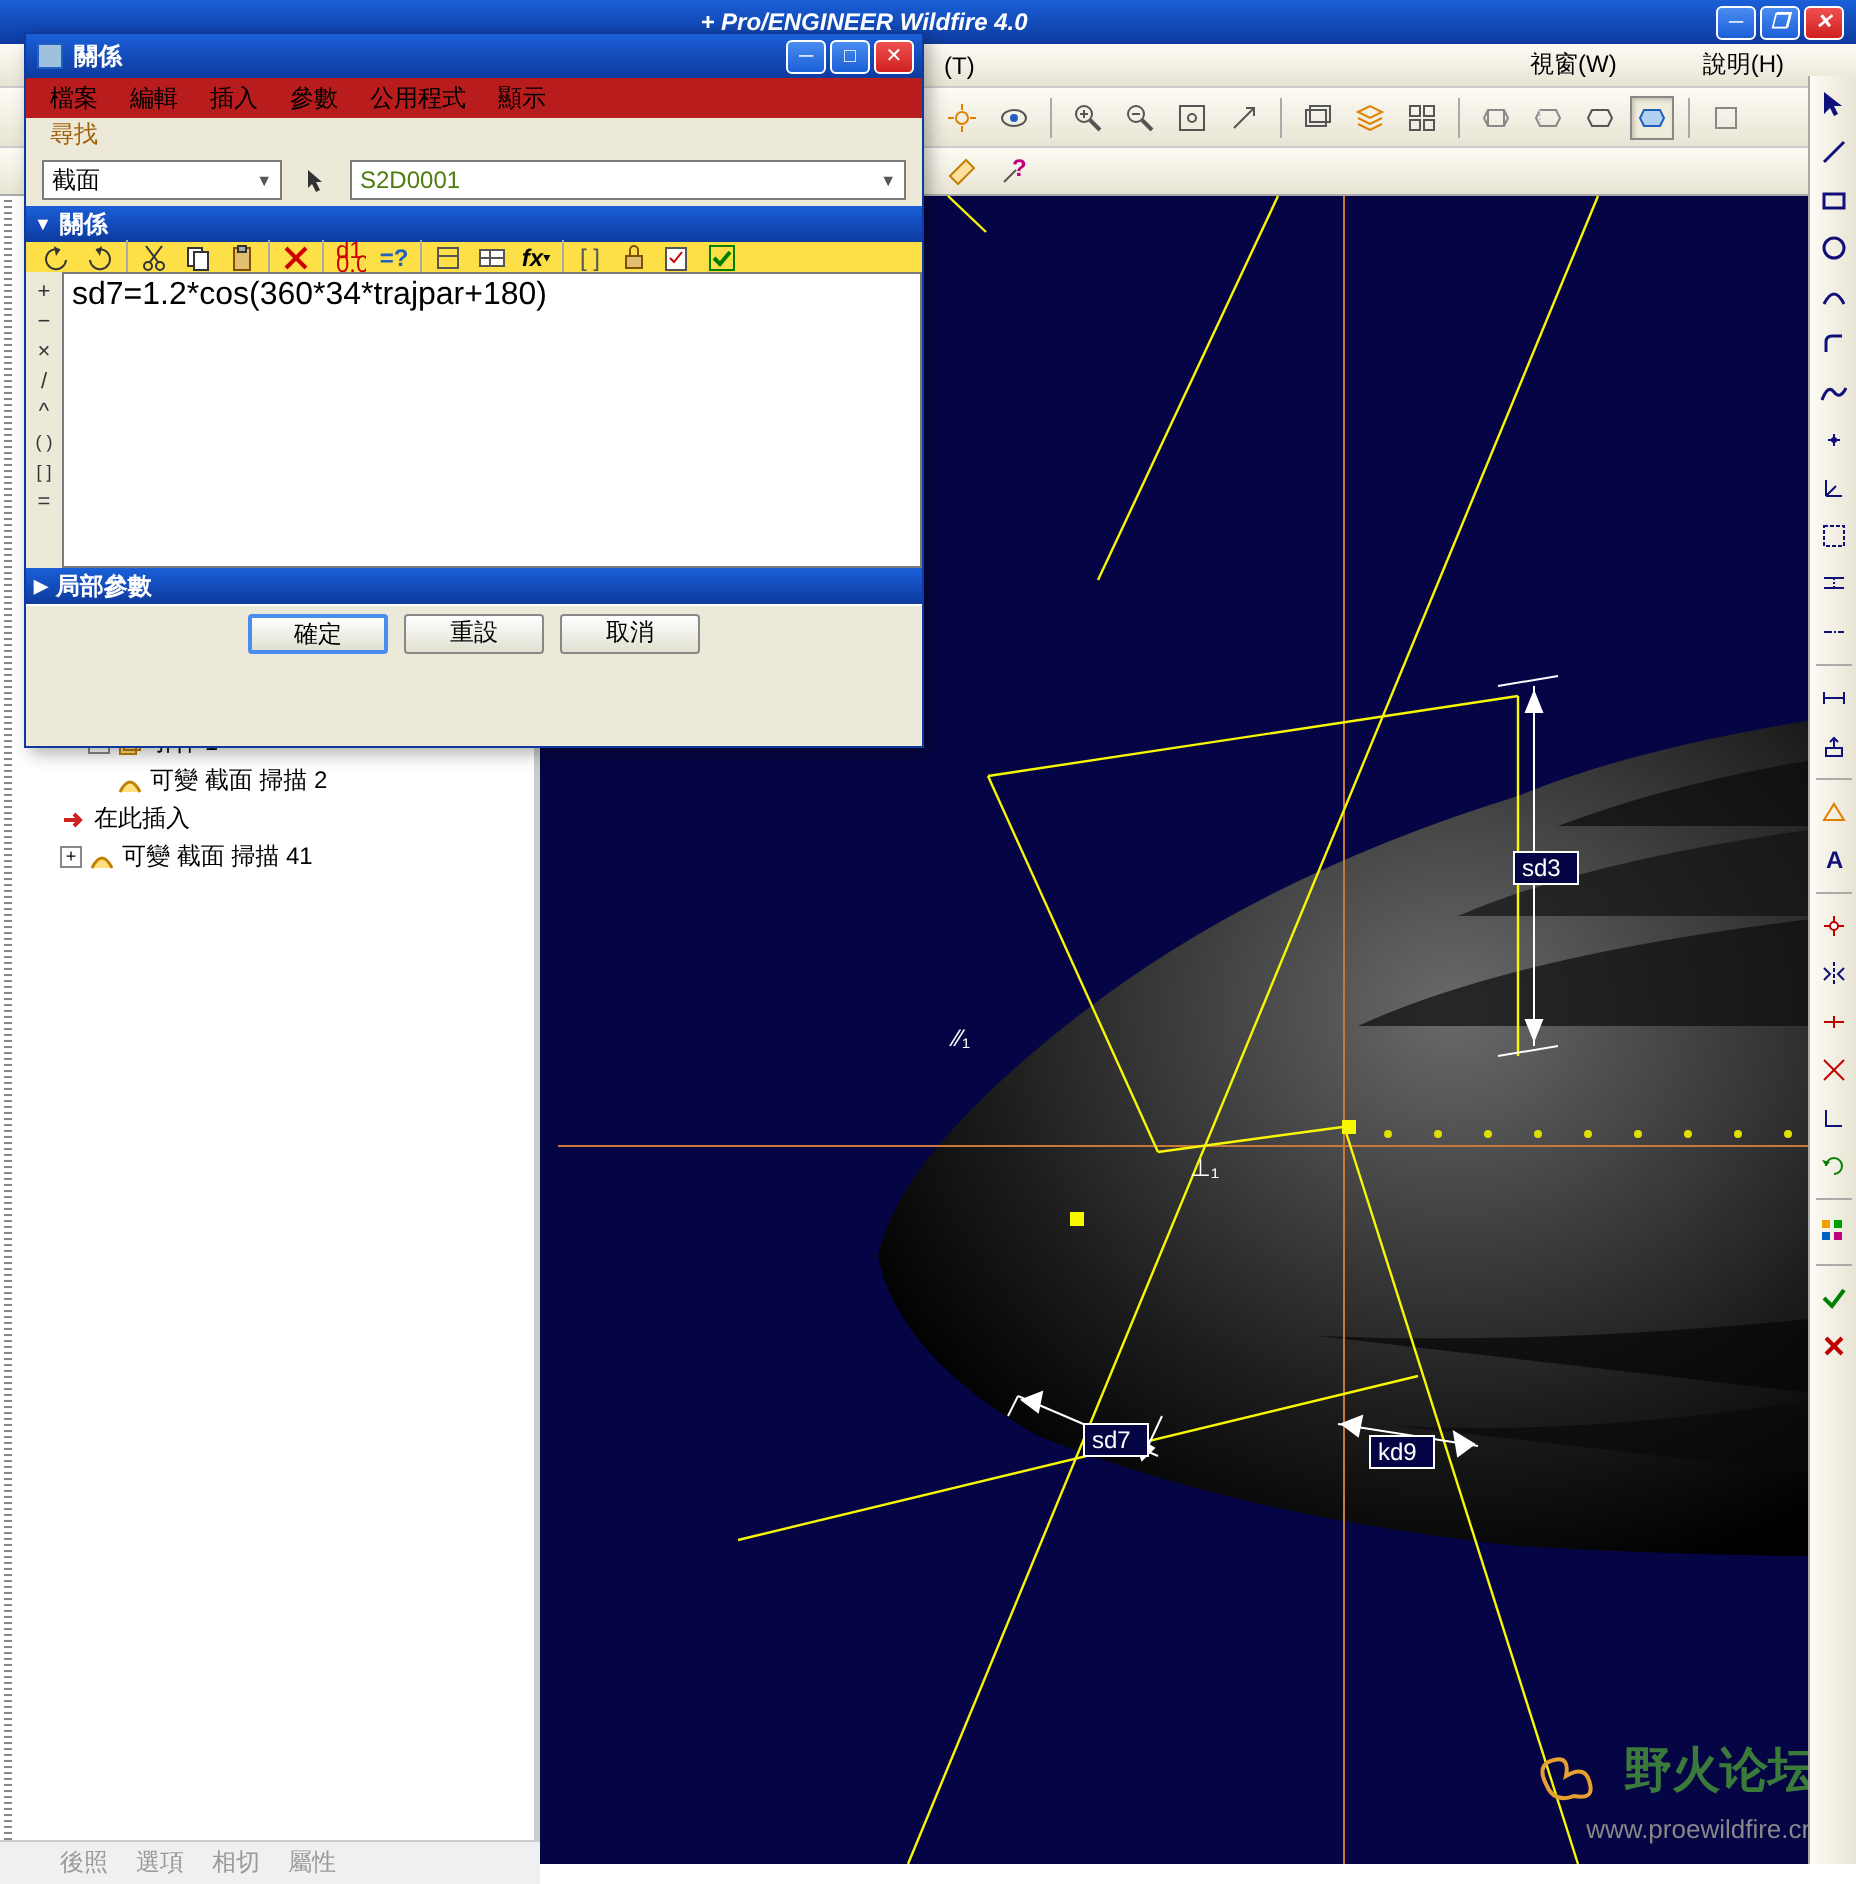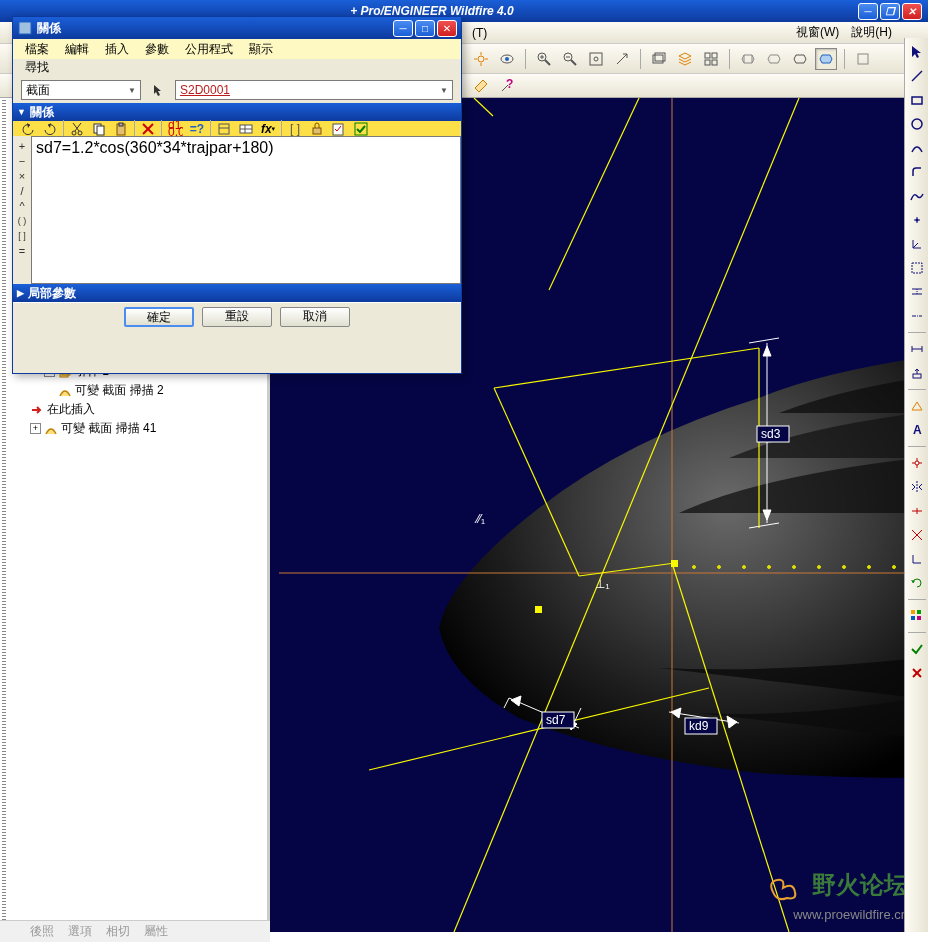--- a/index.html
+++ b/index.html
@@ -7,21 +7,21 @@
 
 
 .main-window { position: absolute; top: 0; left: 0; width: 928px; height: 942px; background: #fff; }
 .main-titlebar { height: 22px; background: linear-gradient(#1a5fd8, #0d3a9e); color: #fff; display: flex; align-items: center; padding: 0 6px; font-size: 12px; font-weight: bold; font-style: italic; }
 .main-titlebar .title { flex: 1; text-align: center; }
 .win-controls { display: flex; gap: 2px; }
 .win-btn { width: 20px; height: 17px; background: linear-gradient(#4a8cf0, #1a5fd8); border: 1px solid #fff; border-radius: 3px; color: #fff; font-size: 10px; display: flex; align-items: center; justify-content: center; cursor: pointer; }
 .win-btn.close { background: linear-gradient(#f05050, #d02020); }
 
 .main-menubar { height: 22px; background: linear-gradient(#fdfbf4, #e8e4d4); display: flex; align-items: center; padding: 0 6px; border-bottom: 1px solid #ccc; }
-.main-menubar span { padding: 2px 6px; cursor: pointer; }
+.main-menubar span { padding: 2px 6px; cursor: pointer; margin-left: 31px; }
 
 .main-toolbar { height: 30px; background: linear-gradient(#fdfbf4, #e8e4d4); display: flex; align-items: center; padding: 0 6px; gap: 4px; border-bottom: 1px solid #ccc; }
 .tb-btn { width: 22px; height: 22px; border: 1px solid transparent; display: flex; align-items: center; justify-content: center; cursor: pointer; color: #555; }
 .tb-btn.active { border: 1px solid #888; background: #f0ecdc; box-shadow: inset 1px 1px 2px rgba(0,0,0,0.2); }
 .tb-sep { width: 1px; height: 20px; background: #aaa; margin: 0 3px; }
 
 .main-toolbar2 { height: 24px; background: linear-gradient(#fdfbf4, #e8e4d4); display: flex; align-items: center; padding: 0 6px; gap: 4px; border-bottom: 1px solid #aaa; }
 
 
 .work-area { position: absolute; top: 98px; left: 0; width: 928px; height: 834px; display: flex; }
@@ -48,23 +48,23 @@
 .watermark .wm-logo { display: inline-block; vertical-align: middle; margin-right: 6px; }
 
 
 .bottom-tabs { position: absolute; bottom: 0; left: 0; width: 270px; height: 22px; background: #f0f0f0; border-top: 1px solid #ccc; display: flex; align-items: center; padding: 0 30px; gap: 14px; color: #999; }
 
 
 .dialog { position: absolute; top: 16px; left: 12px; width: 450px; height: 358px; background: #ece9d8; border: 1px solid #0d3a9e; box-shadow: 3px 3px 8px rgba(0,0,0,0.3); }
 .dlg-titlebar { height: 22px; background: linear-gradient(#1a5fd8, #0d3a9e); display: flex; align-items: center; color: #fff; padding: 0 4px; }
 .dlg-titlebar .icon { width: 16px; height: 16px; margin-right: 4px; }
 .dlg-titlebar .title { flex: 1; font-weight: bold; }
-.dlg-menubar { height: 20px; background: #fef9c3; display: flex; align-items: center; padding: 2px 4px; gap: 0; }
+.dlg-menubar { height: 20px; background: #b91c1c; display: flex; align-items: center; padding: 2px 4px; gap: 0; }
 .dlg-menubar span { padding: 2px 8px; cursor: pointer; }
-.dlg-subrow { height: 18px; padding: 0 12px; color: #000000; }
+.dlg-subrow { height: 18px; padding: 0 12px; color: #a16207; }
 .dlg-selectrow { height: 26px; display: flex; align-items: center; padding: 0 8px; gap: 6px; }
 .dlg-select { height: 20px; border: 1px solid #7a7a7a; background: #fff; padding: 0 4px; display: flex; align-items: center; justify-content: space-between; }
 .dlg-select .arrow { font-size: 8px; color: #555; }
 .dlg-section-header { height: 18px; background: linear-gradient(#1a5fd8, #0d3a9e); color: #fff; display: flex; align-items: center; padding: 0 4px; font-weight: bold; }
 .dlg-section-header .tri { margin-right: 4px; font-size: 9px; }
 .dlg-toolbar { height: 15px; background: #fde047; display: flex; align-items: center; padding: 0 4px; gap: 0; }
 .dlg-tb-btn { width: 22px; height: 22px; display: flex; align-items: center; justify-content: center; cursor: pointer; border: 1px solid transparent; }
 .dlg-tb-sep { width: 1px; height: 18px; background: #aaa; margin: 0 2px; }
 .dlg-editor { display: flex; height: 148px; }
 .dlg-ops { width: 18px; background: #ece9d8; display: flex; flex-direction: column; align-items: center; padding-top: 2px; }
@@ -537,21 +537,21 @@
     <div class="dlg-select" style="width:120px;">
       <span>截面</span>
       <span class="arrow">▼</span>
     </div>
     <div class="tb-btn">
         <svg width="14" height="14">
           <path d="M3 2 L3 11 L5 9 L7 13 L9 12 L7 8 L10 8 Z" fill="#333"></path>
         </svg>
       </div>
     <div class="dlg-select" style="flex:1;">
-      <span style="color:#b91c1c;text-decoration:underline;">S2D0001</span>
+      <span style="color:#4d7c0f;">S2D0001</span>
       <span class="arrow">▼</span>
     </div>
   </div>
   <div class="dlg-section-header">
     <span class="tri">▼</span>
     <span>關係</span>
   </div>
   <div class="dlg-toolbar">
     <div class="dlg-tb-btn">
         <svg width="16" height="16">

